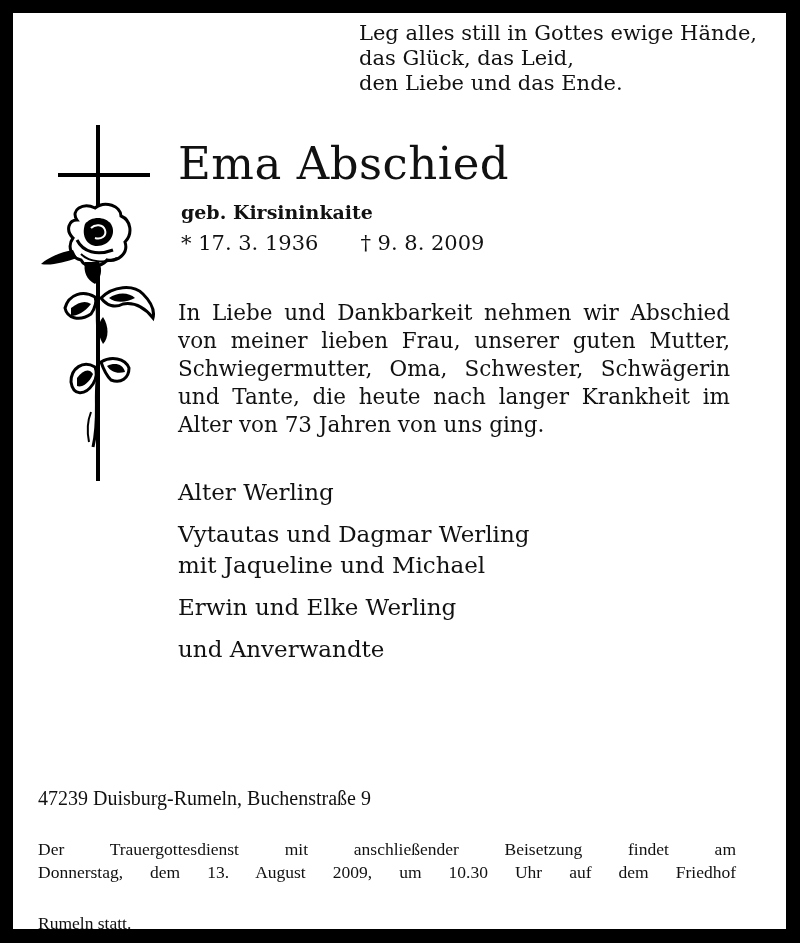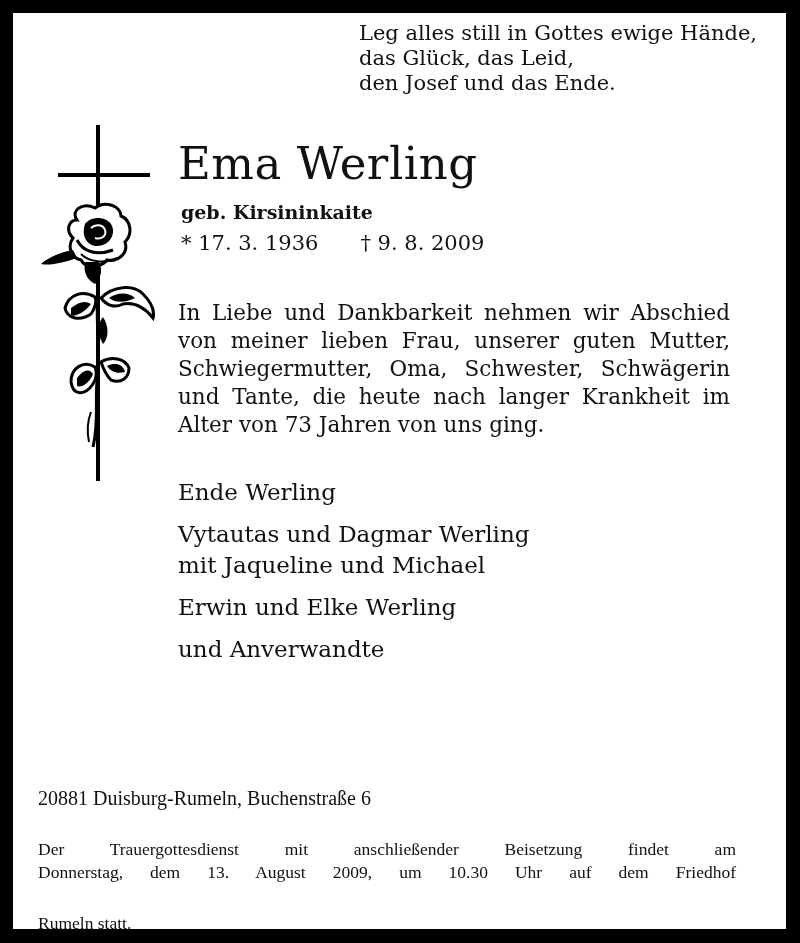--- a/index.html
+++ b/index.html
@@ -75,52 +75,52 @@
     <path d="M76 250 C 86 244, 100 246, 104 256 C 104 266, 96 272, 86 268 C 80 262, 78 256, 76 250 Z" fill="#fff" stroke="#000" stroke-width="3"></path>
     <path d="M82 254 C 90 250, 98 252, 100 260 C 92 262, 86 260, 82 254 Z" fill="#000"></path>
 
     <path d="M66 300 C 62 310, 62 320, 64 330" stroke="#000" stroke-width="2" fill="none"></path>
   </svg>
 </div>
 
 <div class="abs motto">
   <div>Leg alles still in Gottes ewige Hände,</div>
   <div>das Glück, das Leid,</div>
-  <div>den Josef und das Ende.</div>
+  <div>den Liebe und das Ende.</div>
 </div>
 
-<div class="abs name">Ema Werling</div>
+<div class="abs name">Ema Abschied</div>
 <div class="abs birthname">geb. Kirsininkaite</div>
 <div class="abs dates">
   <span>* 17. 3. 1936</span><span class="death">† 9. 8. 2009</span>
 </div>
 
 <div class="abs message">
   <span>In Liebe und Dankbarkeit nehmen wir Abschied</span>
   <span>von meiner lieben Frau, unserer guten Mutter,</span>
   <span>Schwiegermutter, Oma, Schwester, Schwägerin</span>
   <span>und Tante, die heute nach langer Krankheit im</span>
   <span class="last">Alter von 73 Jahren von uns ging.</span>
 </div>
 
 <div class="abs mourners">
   <div class="mourner-group">
-    <div>Ende Werling</div>
+    <div>Alter Werling</div>
   </div>
   <div class="mourner-group">
     <div>Vytautas und Dagmar Werling</div>
     <div>mit Jaqueline und Michael</div>
   </div>
   <div class="mourner-group">
     <div>Erwin und Elke Werling</div>
   </div>
   <div class="mourner-group">
     <div>und Anverwandte</div>
   </div>
 </div>
 
-<div class="abs address">20881 Duisburg-Rumeln, Buchenstraße 6</div>
+<div class="abs address">47239 Duisburg-Rumeln, Buchenstraße 9</div>
 
 <div class="abs service">
   <span>Der Trauergottesdienst mit anschließender Beisetzung findet am</span>
   <span>Donnerstag, dem 13. August 2009, um 10.30 Uhr auf dem Friedhof</span>
   <span class="last">Rumeln statt.</span>
 </div>
 
 </body></html>

